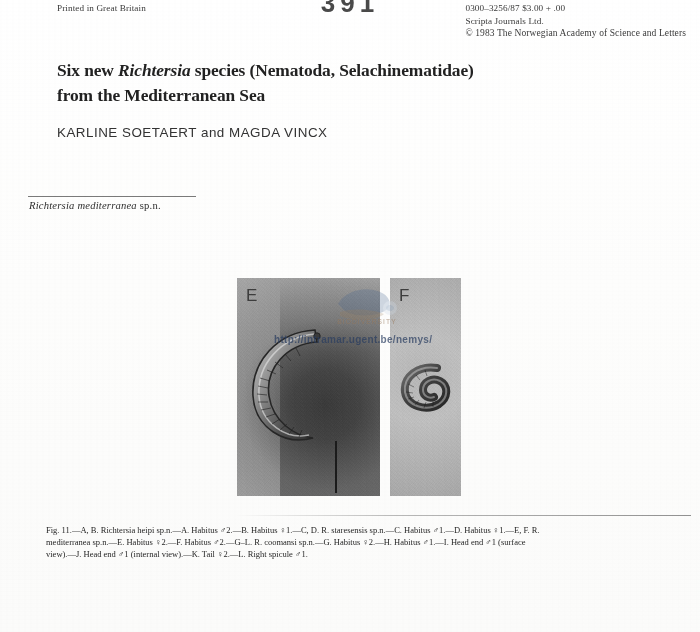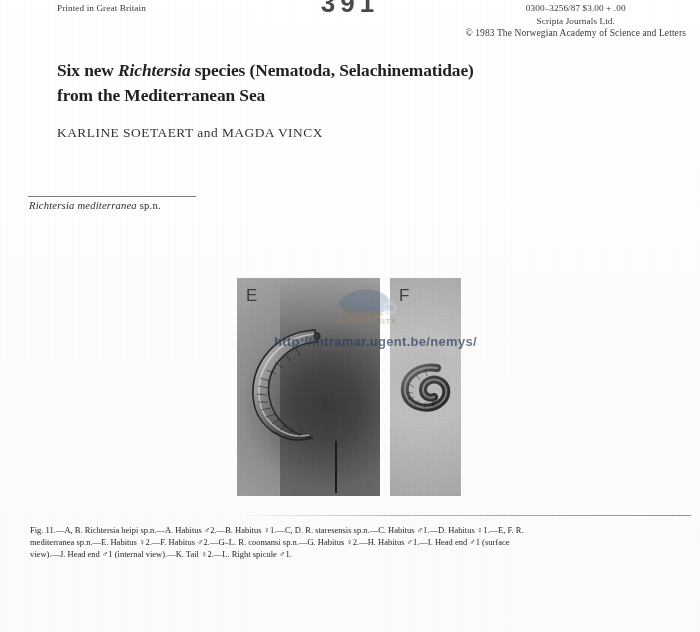--- a/index.html
+++ b/index.html
@@ -65,21 +65,21 @@
     letter-spacing: 5px;
     color: #4a4a4a;
     
     clip-path: inset(12px 0 0 0);
   }
 
   .mast-right {
     position: absolute;
     right: 14px;
     top: 2px;
-    text-align: center;
+    text-align: left;
     font-size: 9.2px;
     line-height: 12.5px;
     color: #3a3a3a;
     letter-spacing: .1px;
   }
   .mast-right div { white-space: nowrap; }
   .copysym { font-size: 9.5px; }
 
   
   .title-block {
@@ -95,21 +95,21 @@
     line-height: 25px;
     color: #222222;
     letter-spacing: -0.1px;
     margin: 0;
   }
   .article-title em {
     font-style: italic;
   }
   .authors {
     margin-top: 17px;
-    font-family: Liberation Serif, serif;
+    font-family: Liberation Sans, sans-serif;
     font-size: 13.4px;
     letter-spacing: .5px;
     color: #333333;
   }
 
   
   .species-rule {
     position: absolute;
     left: 28px;
     top: 196px;
@@ -238,41 +238,41 @@
     font-size: 6.6px;
     letter-spacing: 1.1px;
     color: rgba(150,120,90,.65);
     white-space: nowrap;
   }
   .wm-url {
     position: absolute;
     left: 0;
     top: 52px;
     width: 192px;
-    text-align: right;
+    text-align: left;
     font-family: "Liberation Sans", "DejaVu Sans", sans-serif;
-    font-size: 13px;
+    font-size: 10px;
     font-weight: 700;
     letter-spacing: .3px;
     color: rgba(40,60,95,.70);
     white-space: nowrap;
   }
 
   
   .caption-rule {
     position: absolute;
     left: 236px;
     top: 515px;
     width: 455px;
     height: 1px;
     background: linear-gradient(90deg, rgba(150,150,150,0) 0%, rgba(130,130,130,.55) 35%, rgba(110,110,110,.75) 100%);
   }
   .caption {
     position: absolute;
-    left: 30px;
+    left: 46px;
     top: 524px;
     width: 644px;
     font-size: 8.5px;
     line-height: 12.1px;
     color: #262626;
     text-align: justify;
   }
   .caption .indent { text-indent: 14px; }
   .cap-line { white-space: normal; }
   .cap-final { margin-top: 1px; }

